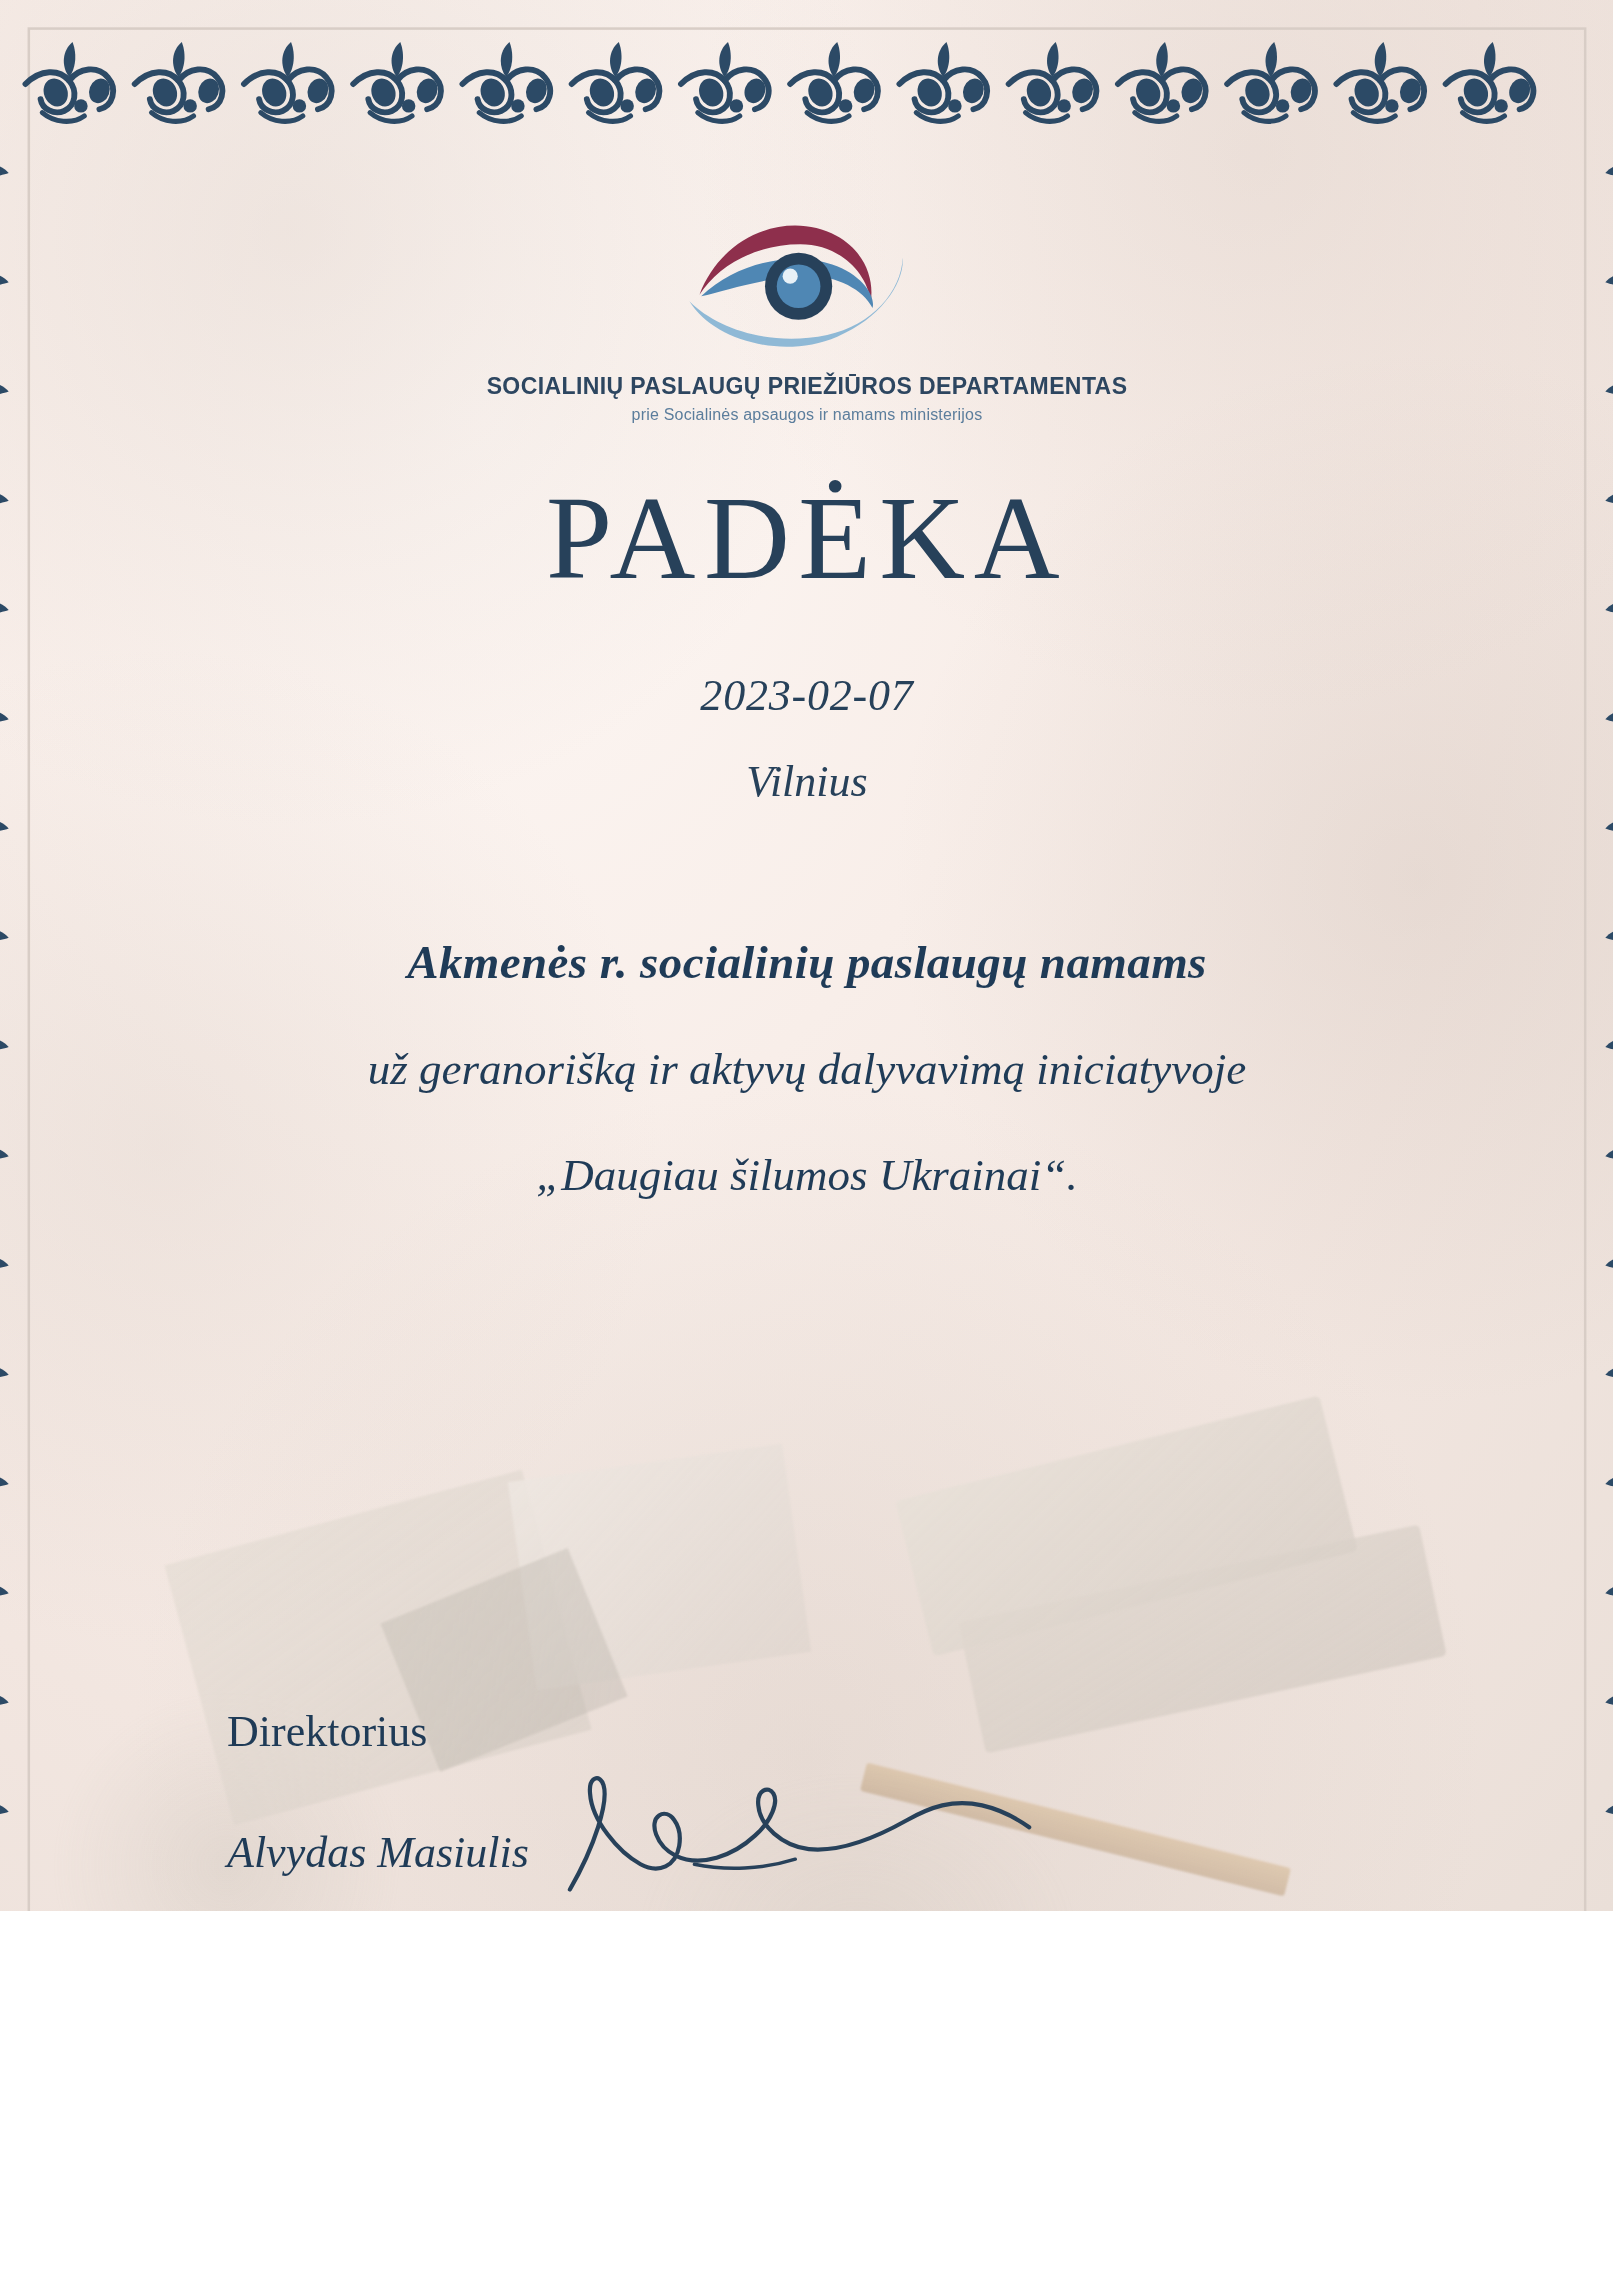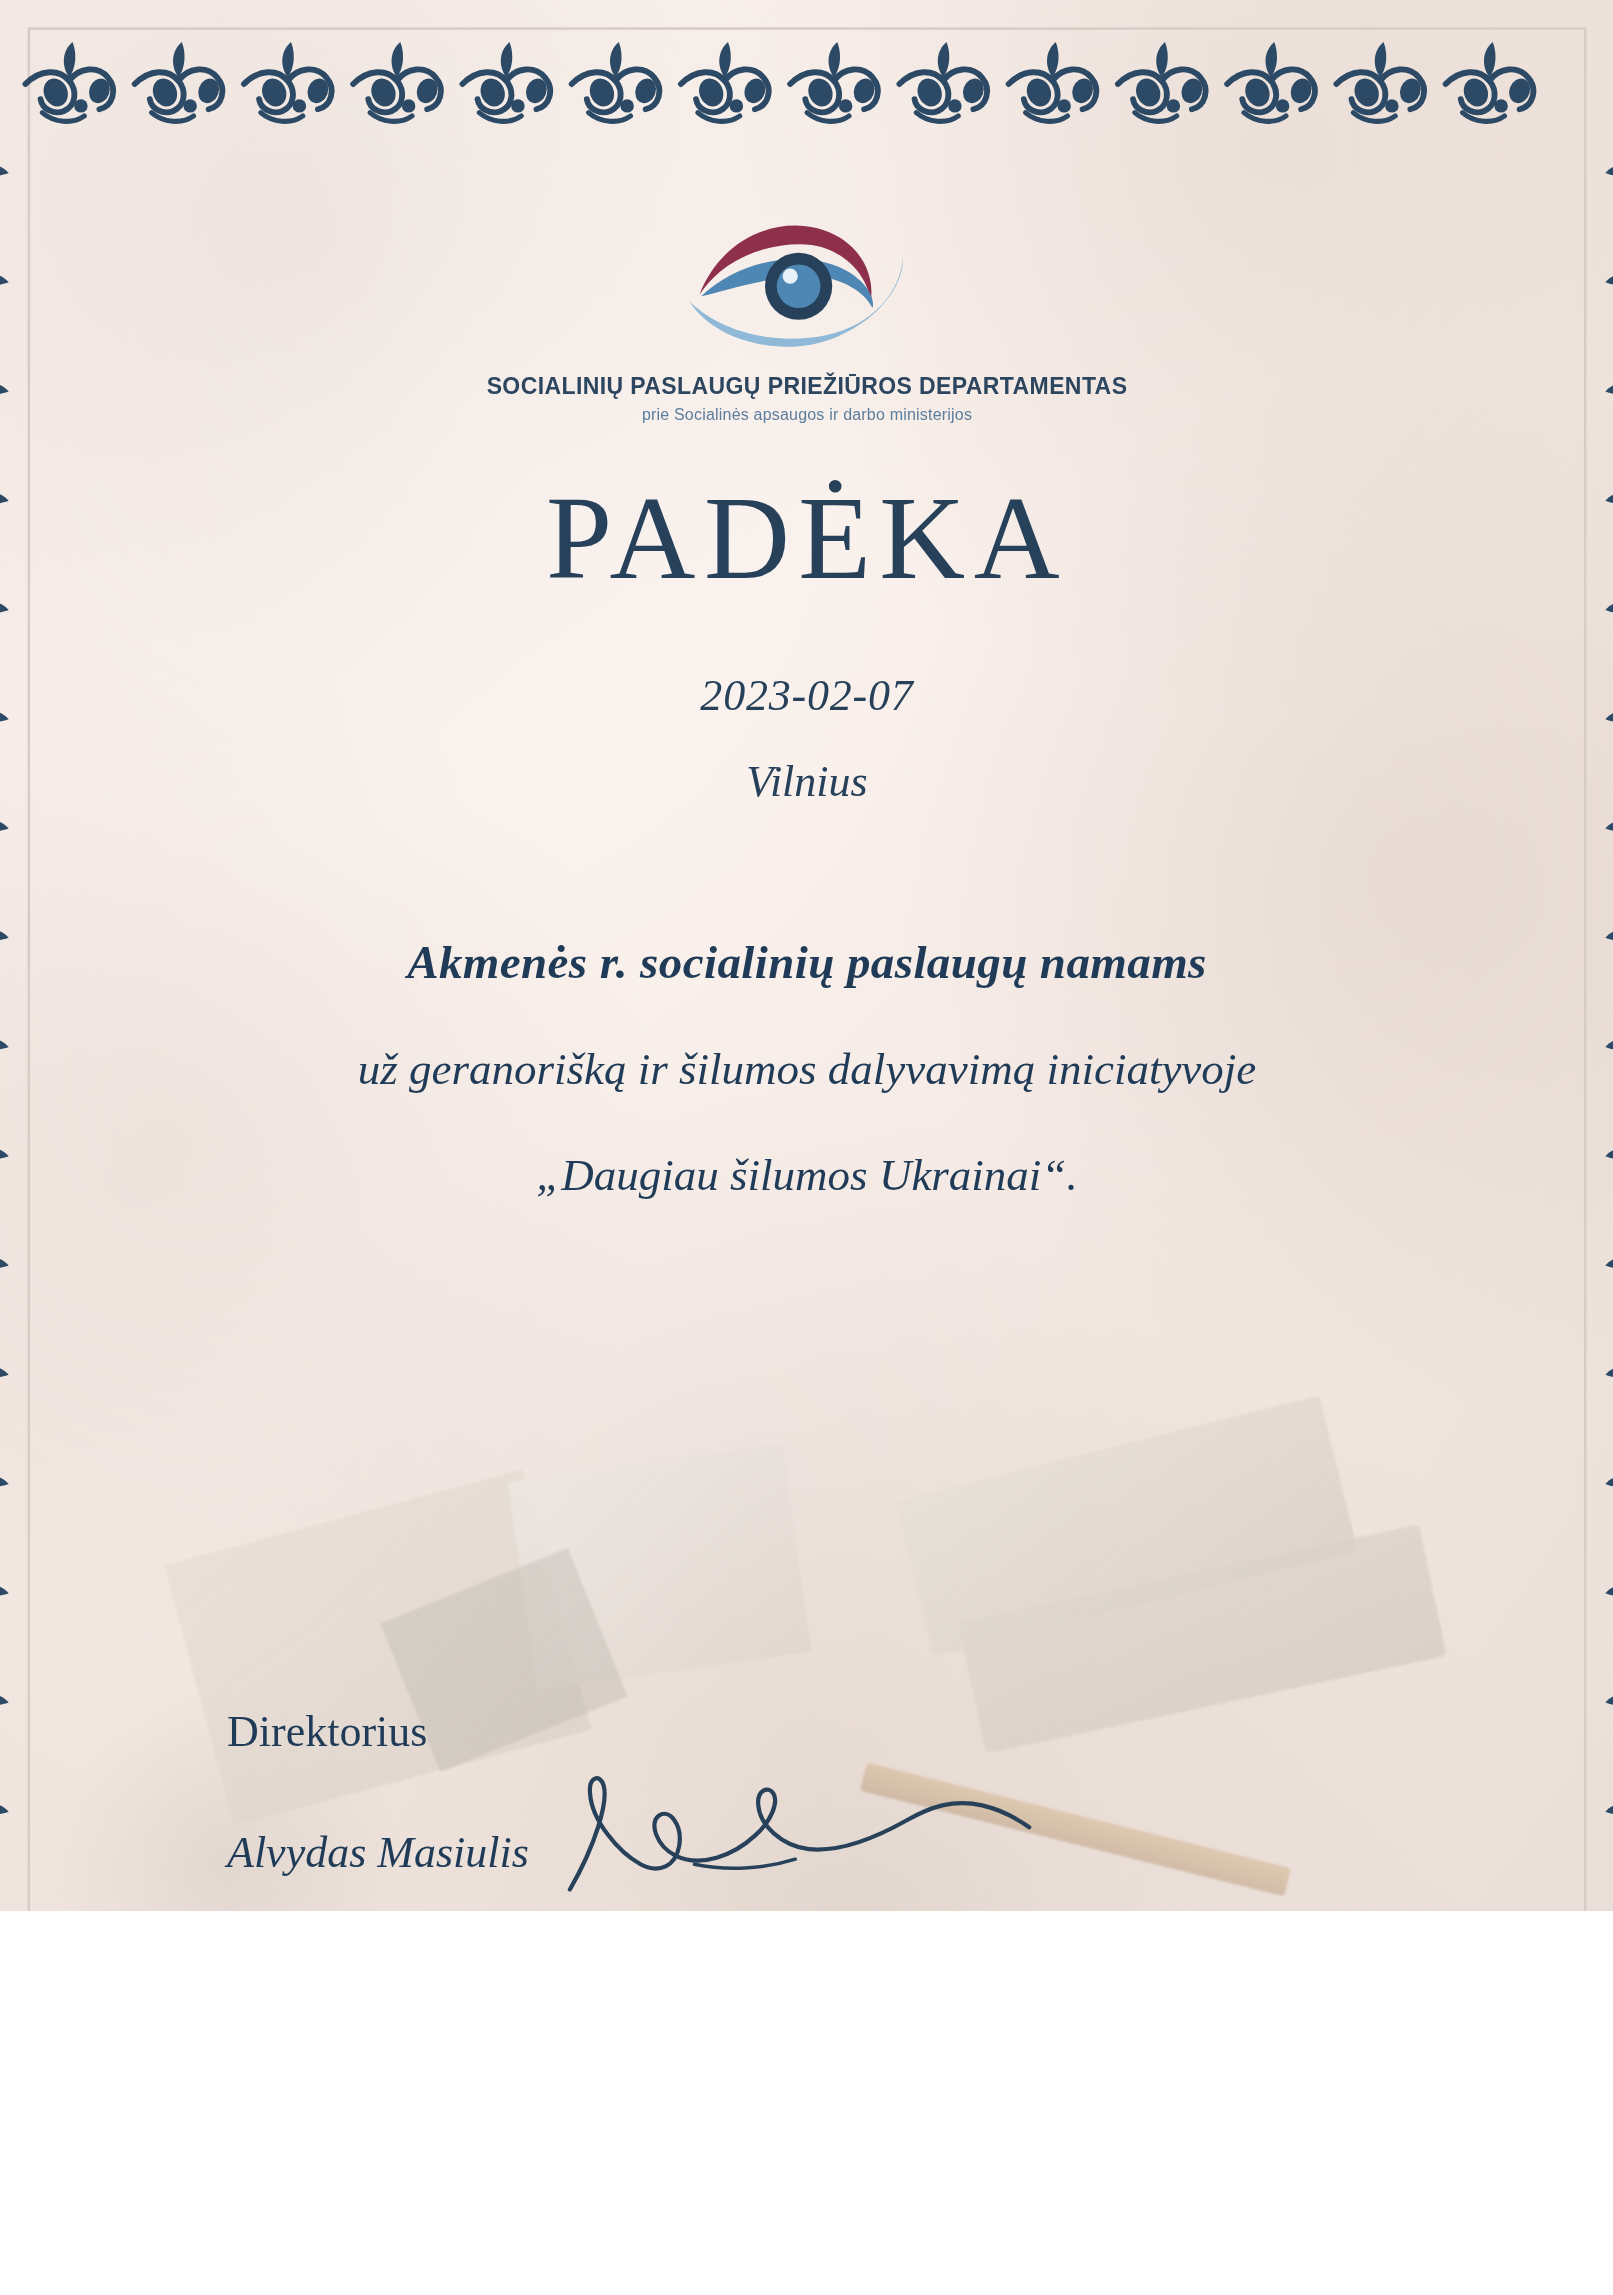--- a/index.html
+++ b/index.html
@@ -340,32 +340,32 @@
                  C 282,92 248,132 194,144 C 128,158 64,138 30,104 Z" fill="#8fb9d6"></path>
 
         <path d="M44,98 C 86,58 150,44 200,60 C 236,72 252,98 248,112
                  C 236,88 200,70 158,74 C 112,78 70,92 44,98 Z" fill="#4f87b4"></path>
 
         <circle cx="160" cy="86" r="40" fill="#27415a"></circle>
         <circle cx="160" cy="86" r="26" fill="#4f87b4"></circle>
         <circle cx="150" cy="74" r="9" fill="#e8f1f7"></circle>
       </svg>
       <div class="logo-title">SOCIALINIŲ PASLAUGŲ PRIEŽIŪROS DEPARTAMENTAS</div>
-      <div class="logo-subtitle">prie Socialinės apsaugos ir darbo ministerijos</div>
+      <div class="logo-subtitle">prie Socialinės apsaugos ir namams ministerijos</div>
     </div>
 
     <div class="doc-title">PADĖKA</div>
 
     <div class="meta-date">2023-02-07</div>
 
     <div class="meta-city">Vilnius</div>
 
     <div class="body-block">
       <div class="recipient">Akmenės r. socialinių paslaugų namams</div>
-      <div class="reason">už geranorišką ir šilumos dalyvavimą iniciatyvoje</div>
+      <div class="reason">už geranorišką ir aktyvų dalyvavimą iniciatyvoje</div>
       <div class="initiative">„Daugiau šilumos Ukrainai“.</div>
     </div>
 
     <div class="signature-block">
       <div class="sig-role">Direktorius</div>
       <div class="sig-row">
         <div class="sig-name">Alvydas Masiulis</div>
         <svg class="sig-mark" viewBox="0 0 580 170" xmlns="http://www.w3.org/2000/svg">
           <path d="M20,148 C 50,96 66,44 60,24 C 56,10 42,14 44,34
                    C 46,66 78,104 104,118 C 126,130 146,120 150,96

